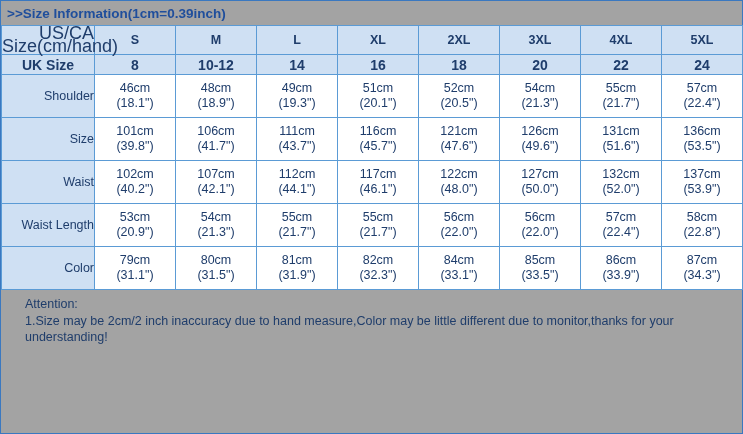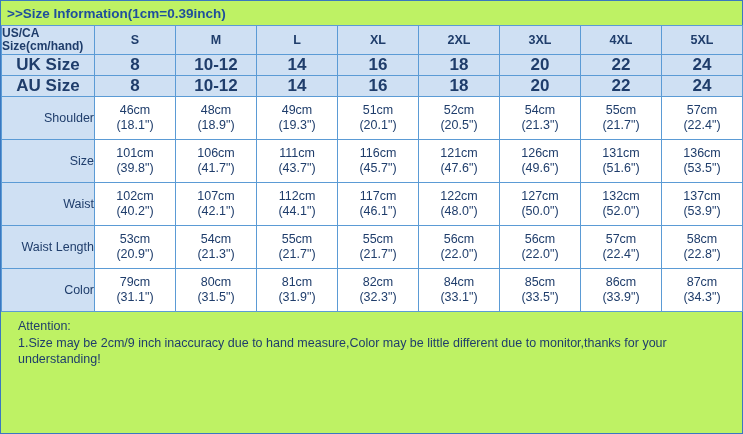--- a/index.html
+++ b/index.html
@@ -12,21 +12,21 @@
     font-family: "Liberation Sans", sans-serif;
     background: #ffffff;
     color: #1a3a66;
     overflow: hidden;
   }
   .page {
     width: 743px;
     height: 434px;
     box-sizing: border-box;
     border: 1px solid #3a78c0;
-    background: #bef264;
+    background: #a3a3a3;
     position: relative;
   }
   .header {
     padding: 4px 6px 2px 6px;
   }
   .header-line {
     font-size: 13.5px;
     font-weight: bold;
     color: #1f4e9c;
     line-height: 18px;
@@ -48,30 +48,30 @@
   col.c0 { width: 93px; }
   col.cx { width: 81px; }
 
   tr.head-row td {
     background: #cfe0f3;
     font-weight: bold;
     height: 28px;
   }
   tr.head-row td.first {
     background: #cfe0f3;
-    font-weight: bold;
-    font-size: 12px;
+    font-weight: normal;
+    font-size: 18px;
     line-height: 13px;
-    text-align: left;
+    text-align: right;
   }
   tr.sub-row td {
     background: #cfe0f3;
     font-weight: bold;
     height: 19px;
-    font-size: 17px;
+    font-size: 14px;
   }
   tr.data-row td {
     height: 42px;
     background: #ffffff;
   }
   tr.data-row td.label {
     background: #cfe0f3;
     text-align: right;
     padding-left: 6px;
     font-size: 12.5px;
@@ -79,21 +79,21 @@
   }
   .cm {
     display: block;
     line-height: 15px;
   }
   .inch {
     display: block;
     line-height: 15px;
   }
   .attention {
-    padding: 6px 6px 0 17px;
+    padding: 6px 6px 0 24px;
     font-size: 12.5px;
     line-height: 16.5px;
     color: #1f3d6b;
   }
   .attention div {
     white-space: normal;
   }
 </style>
 </head>
 <body>
@@ -137,31 +137,20 @@
         <td>8</td>
         <td>10-12</td>
         <td>14</td>
         <td>16</td>
         <td>18</td>
         <td>20</td>
         <td>22</td>
         <td>24</td>
       </tr>
 
-      <tr class="sub-row">
-        <td>AU Size</td>
-        <td>8</td>
-        <td>10-12</td>
-        <td>14</td>
-        <td>16</td>
-        <td>18</td>
-        <td>20</td>
-        <td>22</td>
-        <td>24</td>
-      </tr>
 
       <tr class="data-row">
         <td class="label">Shoulder</td>
         <td>
           <span class="cm">46cm</span>
           <span class="inch">(18.1")</span>
         </td>
         <td>
           <span class="cm">48cm</span>
           <span class="inch">(18.9")</span>
@@ -333,16 +322,16 @@
         <td>
           <span class="cm">87cm</span>
           <span class="inch">(34.3")</span>
         </td>
       </tr>
     </tbody>
   </table>
 
   <div class="attention">
     <div>Attention:</div>
-    <div>1.Size may be 2cm/9 inch inaccuracy due to hand measure,Color may be little different due to monitor,thanks for your understanding!</div>
+    <div>1.Size may be 2cm/2 inch inaccuracy due to hand measure,Color may be little different due to monitor,thanks for your understanding!</div>
   </div>
 
 </div>
 
 </body></html>

